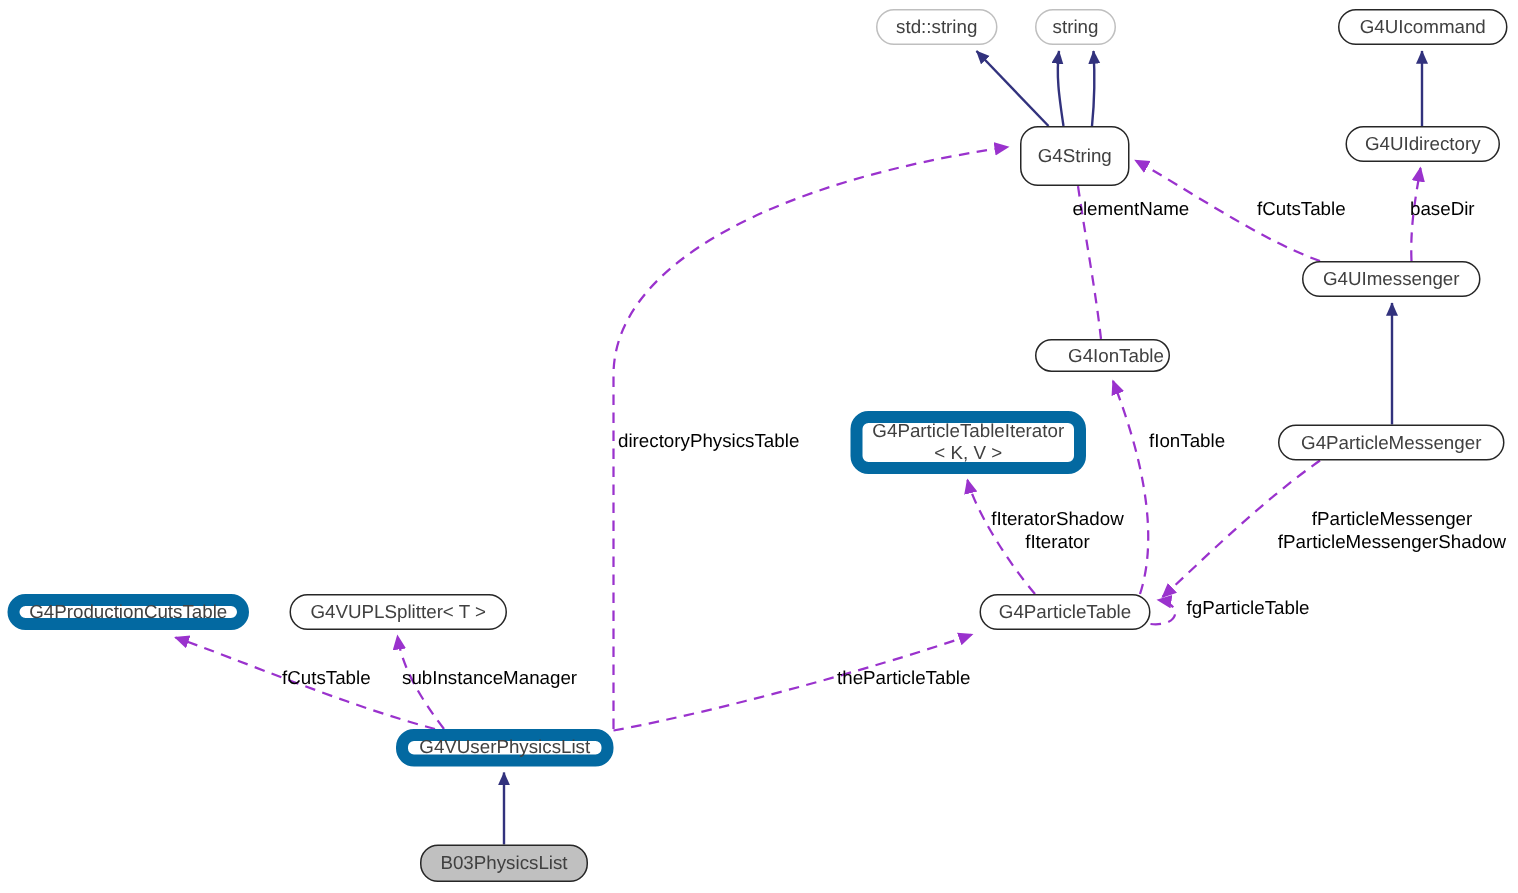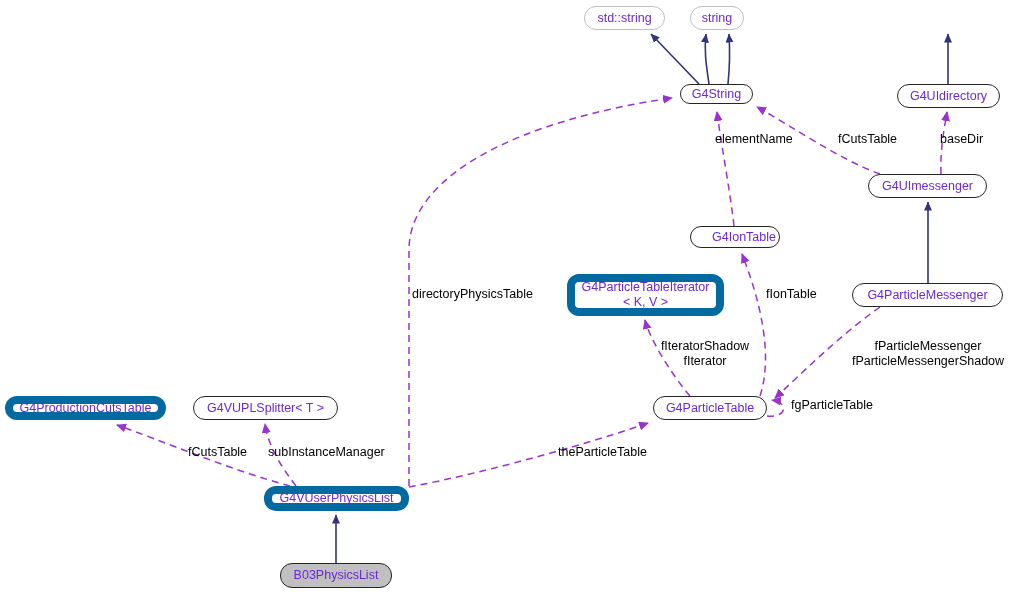--- a/index.html
+++ b/index.html
@@ -2,21 +2,21 @@
 <html><head>
 <meta charset="utf-8">
 <style>
   html,body{margin:0;padding:0;background:#ffffff;}
   #stage{position:relative;width:1012px;height:595px;background:#ffffff;
          font-family:"Liberation Sans","DejaVu Sans",sans-serif;overflow:hidden;}
   svg#edges{position:absolute;left:0;top:0;width:1012px;height:595px;}
 
   .node{position:absolute;box-sizing:border-box;display:flex;align-items:center;
         justify-content:center;text-align:center;background:#ffffff;
-        font-size:12.5px;color:#6d28d9;line-height:1.18;white-space:pre-line;border-radius:12px;}
+        font-size:12.5px;color:#404040;line-height:1.18;white-space:pre-line;border-radius:12px;}
   .node.thin{border:1px solid #bfbfbf;}
   .node.norm{border:1px solid #262626;}
   .node.thick{border:8px solid #0369a1;}
   .node.current{background:#c0c0c0;border:1px solid #262626;}
 
   .elabel{position:absolute;font-size:12.5px;color:#000000;line-height:1.2;
           white-space:pre-line;text-align:center;}
   .elabel.left{text-align:left;}
 </style>
 </head>
@@ -49,21 +49,22 @@
         <path d="M 880 307 C 840 335 800 375 775 398" fill="none" stroke="#9a32cd" stroke-width="1.5" stroke-dasharray="7,5" marker-end="url(#use-head)"></path>
         <path d="M 767 416 C 788 418 788 402 772 400" fill="none" stroke="#9a32cd" stroke-width="1.5" stroke-dasharray="7,5" marker-end="url(#use-head)"></path>
         <path d="M 290 486 C 230 470 160 440 117 425" fill="none" stroke="#9a32cd" stroke-width="1.5" stroke-dasharray="7,5" marker-end="url(#use-head)"></path>
         <path d="M 296 486 C 280 465 268 445 265 424" fill="none" stroke="#9a32cd" stroke-width="1.5" stroke-dasharray="7,5" marker-end="url(#use-head)"></path>
         <path d="M 409 487 C 490 472 600 440 648 423" fill="none" stroke="#9a32cd" stroke-width="1.5" stroke-dasharray="7,5" marker-end="url(#use-head)"></path>
       </g>
   </svg>
 
   <div class="node thin" style="left:584px;top:6px;width:81px;height:24px;">std::string</div>
   <div class="node thin" style="left:690px;top:6px;width:54px;height:24px;">string</div>
-  <div class="node norm" style="left:680px;top:84px;width:73px;height:20px;">G4String</div>
+  <div class="node norm" style="left:892px;top:6px;width:113px;height:24px;">G4UIcommand</div>
+  <div class="node norm" style="left:680px;top:84px;width:73px;height:40px;">G4String</div>
   <div class="node norm" style="left:897px;top:84px;width:103px;height:24px;">G4UIdirectory</div>
   <div class="node norm" style="left:868px;top:174px;width:119px;height:24px;">G4UImessenger</div>
   <div class="node norm" style="left:690px;top:226px;width:90px;height:22px;padding-left:18px;">G4IonTable</div>
   <div class="node thick" style="left:567px;top:274px;width:157px;height:42px;">G4ParticleTableIterator
 &lt; K, V &gt;</div>
   <div class="node norm" style="left:852px;top:283px;width:151px;height:24px;">G4ParticleMessenger</div>
   <div class="node thick" style="left:5px;top:396px;width:161px;height:24px;">G4ProductionCutsTable</div>
   <div class="node norm" style="left:193px;top:396px;width:145px;height:24px;">G4VUPLSplitter&lt; T &gt;</div>
   <div class="node norm" style="left:653px;top:396px;width:114px;height:24px;">G4ParticleTable</div>
   <div class="node thick" style="left:264px;top:486px;width:145px;height:25px;">G4VUserPhysicsList</div>

